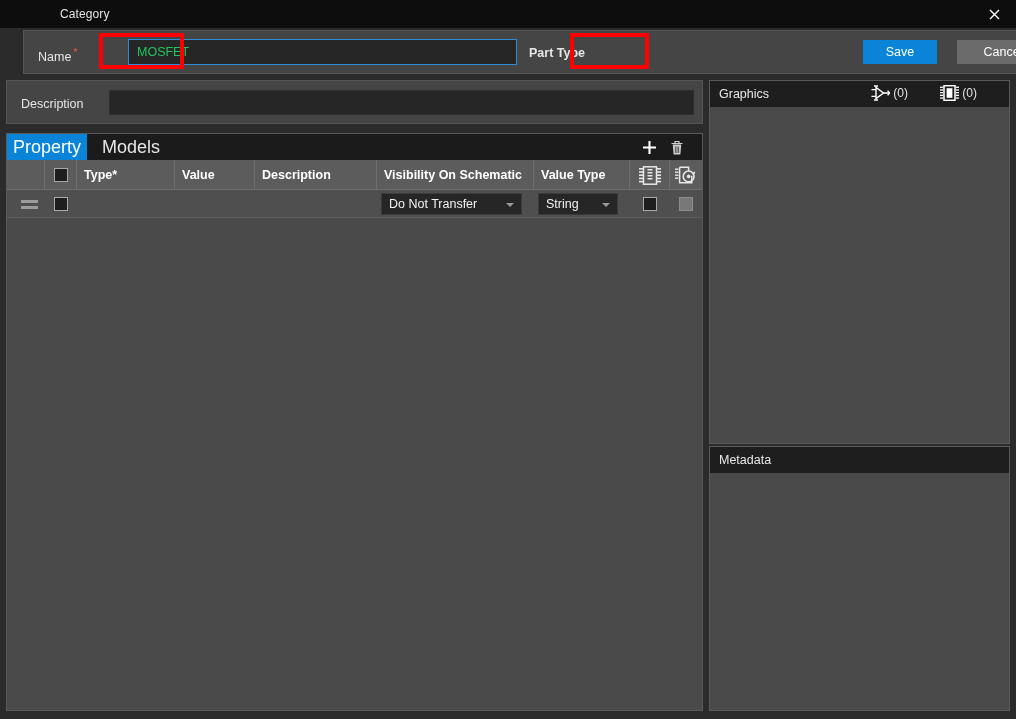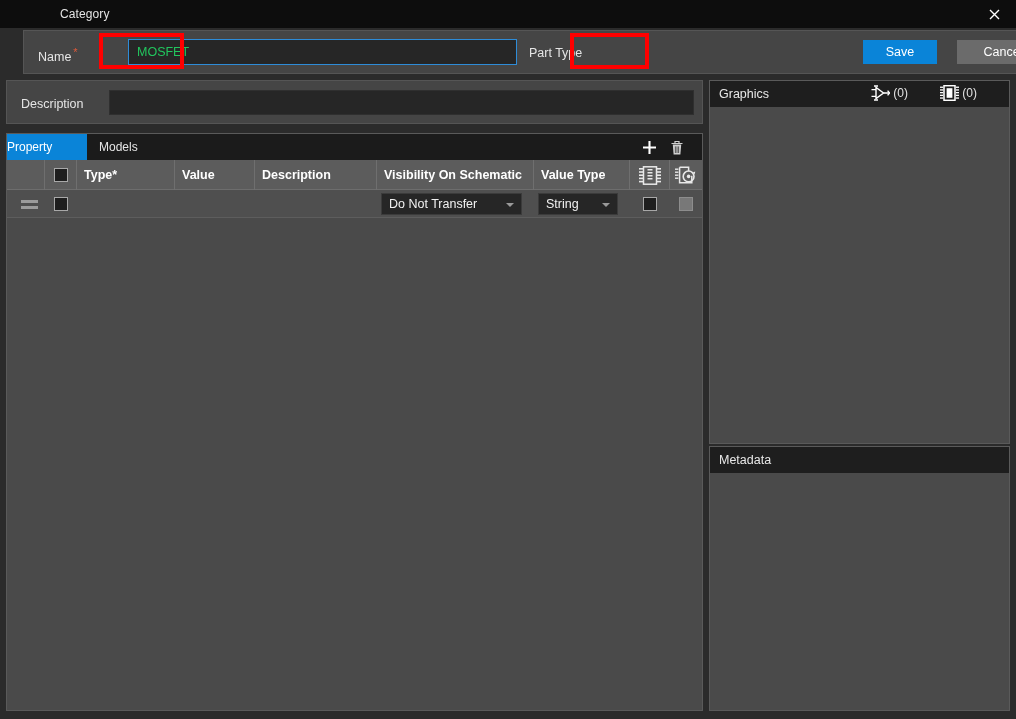--- a/index.html
+++ b/index.html
@@ -67,21 +67,21 @@
     font-size: 12.5px;
     white-space: nowrap;
   }
   .req-star {
     color: #e05a3a;
     font-size: 11px;
     vertical-align: super;
     margin-left: 2px;
   }
   .name-label { left: 14px; top: 15px; }
-  .parttype-label { left: 505px; top: 15px; }
+  .parttype-label { left: 505px; top: 15px; font-weight: bold; }
 
   .name-input {
     position: absolute;
     left: 104px; top: 8px;
     width: 389px; height: 26px;
     background: #262626;
     border: 1px solid #2e8cd8;
     box-sizing: border-box;
     color: #22c55e;
     font-size: 12.5px;
@@ -185,22 +185,22 @@
     left: 0; top: 0;
     width: 695px; height: 26px;
     background: #1b1b1b;
     box-sizing: border-box;
   }
   .tab {
     position: absolute;
     top: 0;
     height: 34px;
     line-height: 26px;
-    text-align: left;
-    font-size: 12px;
+    text-align: center;
+    font-size: 18px;
     color: #e6e6e6;
     cursor: pointer;
     box-sizing: border-box;
   }
   .tab.active {
     background: #0a84d8;
     color: #ffffff;
   }
   .tab-property { left: 0; width: 80px; }
 

